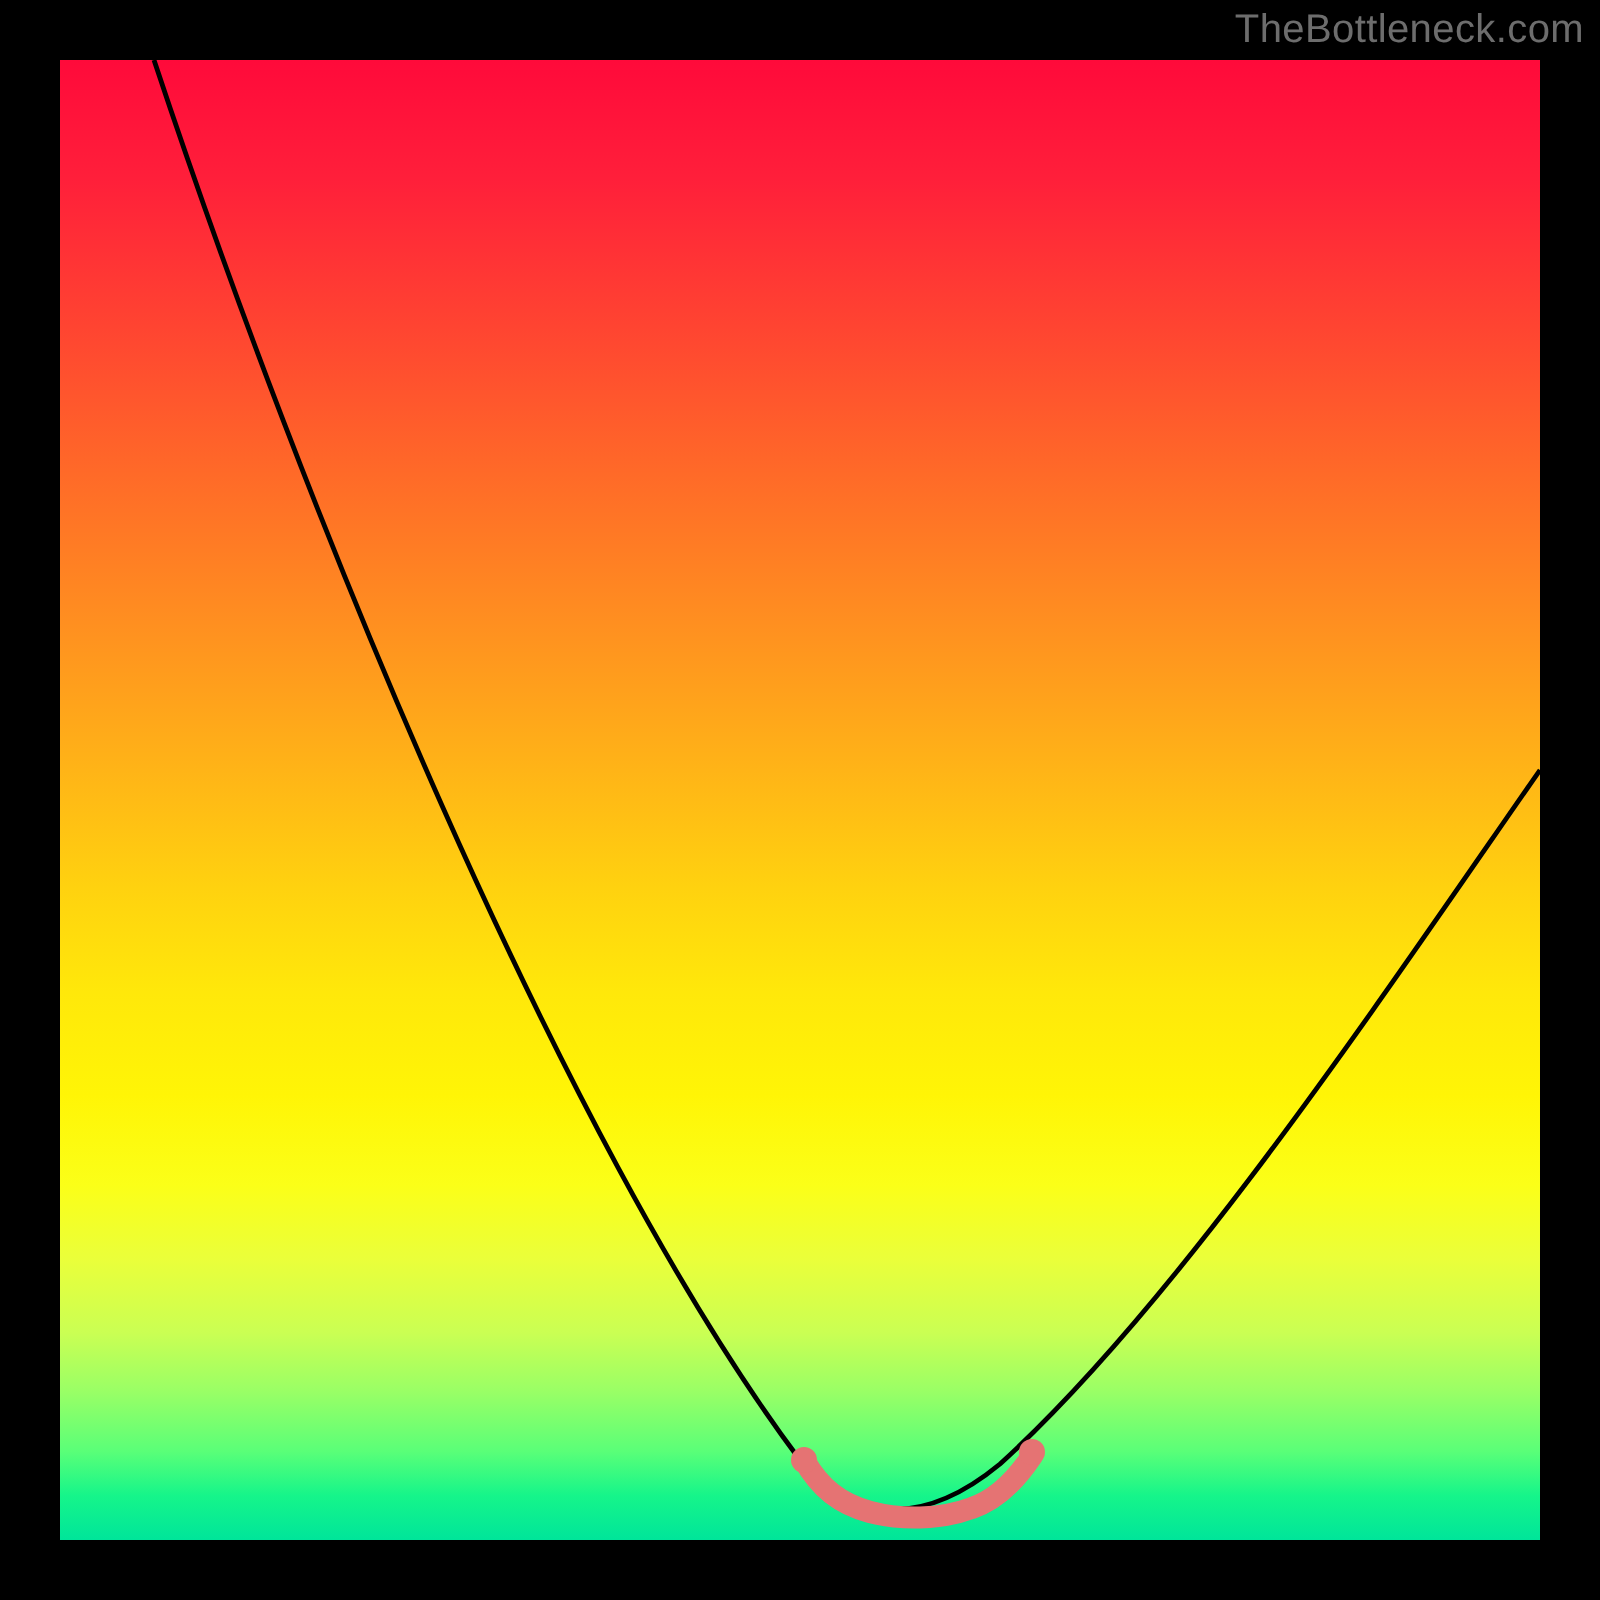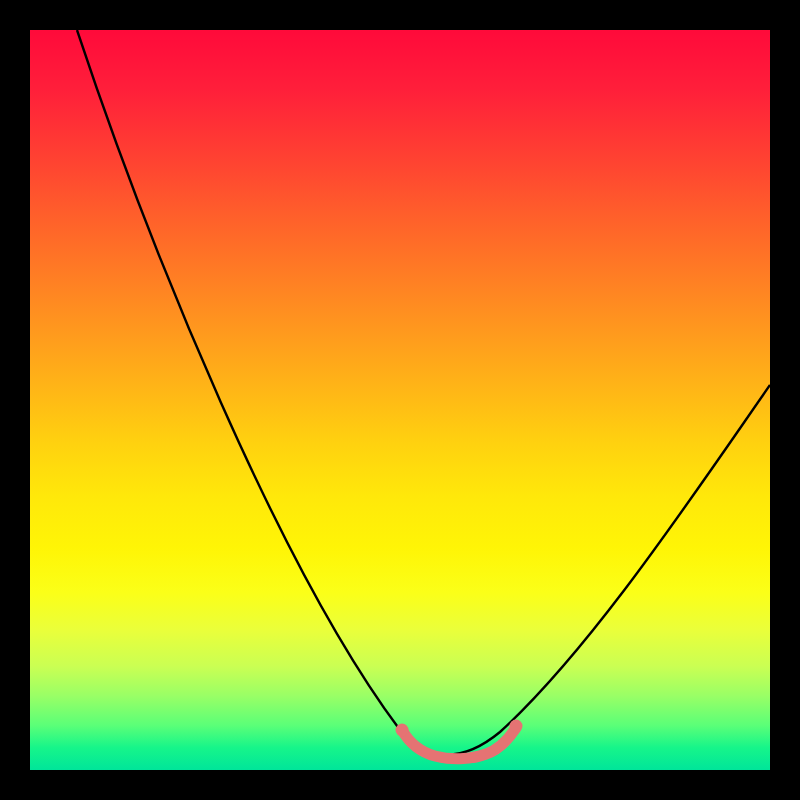--- a/index.html
+++ b/index.html
@@ -80,13 +80,14 @@
       <path d="M 372 700
                C 380 714, 390 722, 405 726
                C 420 730, 440 730, 456 724
                C 468 720, 478 710, 486 698" fill="none" stroke="#e57373" stroke-width="11" stroke-linecap="round" stroke-linejoin="round"></path>
 
       <circle cx="372" cy="700" r="6.5" fill="#e57373"></circle>
       <circle cx="486" cy="696" r="6.5" fill="#e57373"></circle>
     </svg>
   </div>
 
+  <div class="watermark">TheBottleneck.com</div>
 </div>
 
 </body></html>

